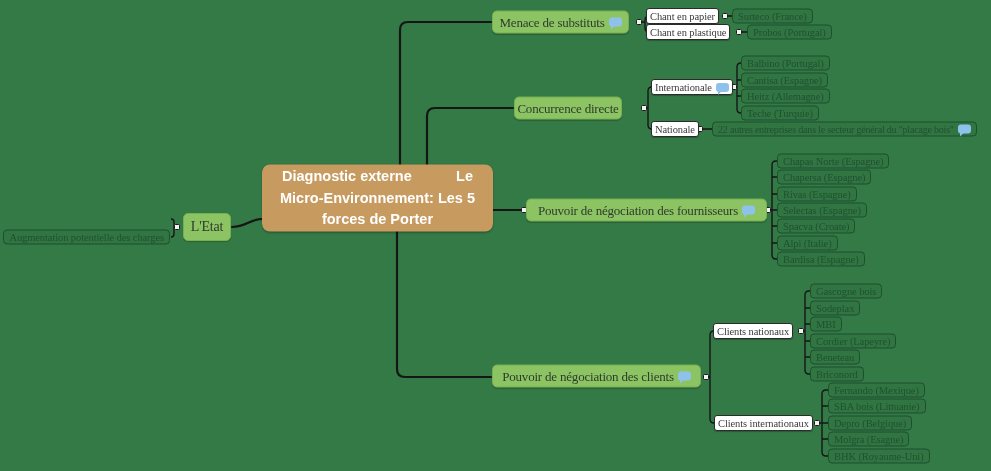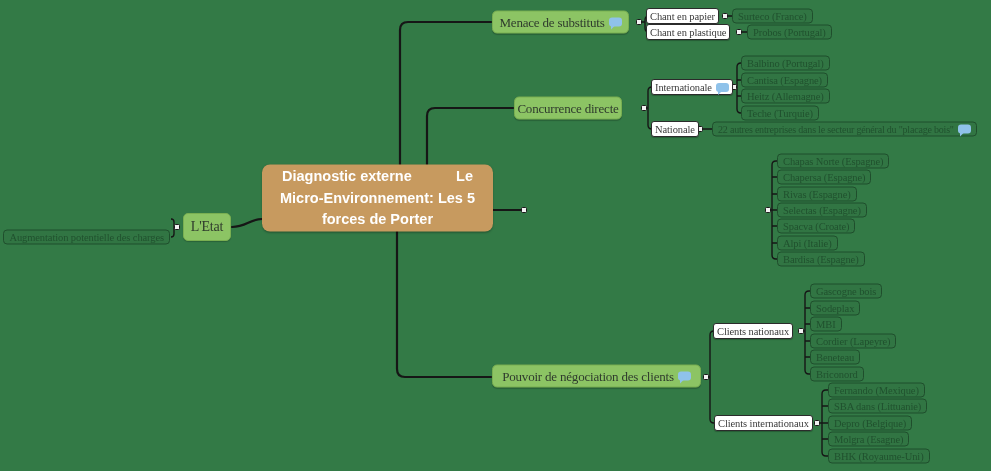--- a/index.html
+++ b/index.html
@@ -108,20 +108,24 @@
     <span>Teche (Turquie)</span>
   </div>
   <div class="node white" style="left:651px;top:129px">
     <span>Nationale</span>
   </div>
   <div class="node leaf tight" style="left:712px;top:129px">
     <span>22 autres entreprises dans le secteur général du "placage bois"</span>
     <span class="comment-icon"></span>
   </div>
 
+  <div class="node branch" style="left:526px;top:210px;width:241px">
+    <span class="txt">Pouvoir de négociation des fournisseurs</span>
+    <span class="comment-icon"></span>
+  </div>
   <div class="node leaf" style="left:777px;top:161px">
     <span>Chapas Norte (Espagne)</span>
   </div>
   <div class="node leaf" style="left:777px;top:177px">
     <span>Chapersa (Espagne)</span>
   </div>
   <div class="node leaf" style="left:777px;top:194px">
     <span>Rivas (Espagne)</span>
   </div>
   <div class="node leaf" style="left:777px;top:210px">
@@ -169,21 +173,21 @@
   <div class="node leaf" style="left:810px;top:374px">
     <span>Briconord</span>
   </div>
   <div class="node white" style="left:714px;top:423px">
     <span>Clients internationaux</span>
   </div>
   <div class="node leaf" style="left:828px;top:390px">
     <span>Fernando (Mexique)</span>
   </div>
   <div class="node leaf" style="left:828px;top:406px">
-    <span>SBA dans (Littuanie)</span>
+    <span>SBA bois (Littuanie)</span>
   </div>
   <div class="node leaf" style="left:828px;top:423px">
     <span>Depro (Belgique)</span>
   </div>
   <div class="node leaf" style="left:828px;top:439px">
     <span>Molgra (Esagne)</span>
   </div>
   <div class="node leaf" style="left:828px;top:456px">
     <span>BHK (Royaume-Uni)</span>
   </div>

